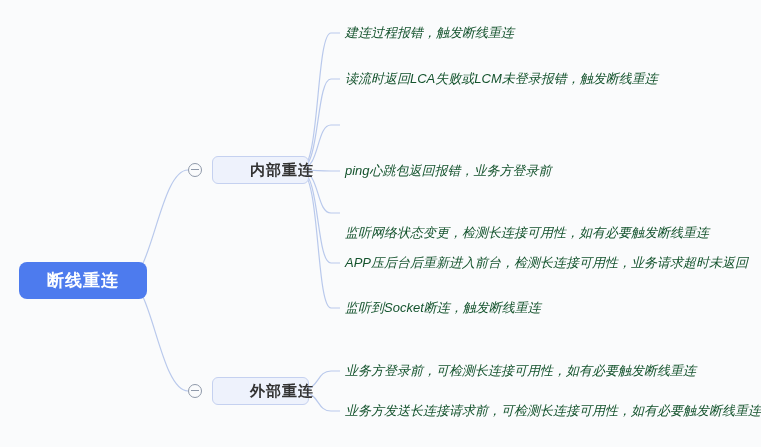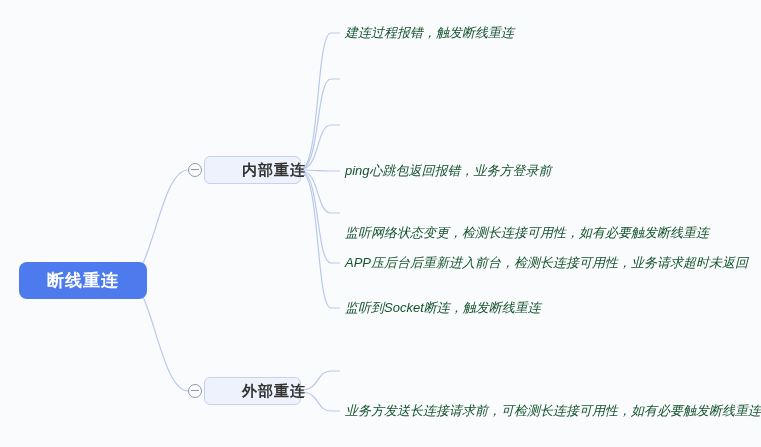--- a/index.html
+++ b/index.html
@@ -38,21 +38,21 @@
     left: 19px; top: 262px;
     width: 128px; height: 37px;
     background: #4d7bee;
     border-radius: 8px;
     color: #ffffff;
     font-size: 17px;
     font-weight: bold;
     letter-spacing: 1px;
   }
   .branch-node {
-    left: 204px;
+    left: 212px;
     width: 97px; height: 28px;
     background: #eef2fc;
     border: 1px solid #c5d1f0;
     border-radius: 6px;
     color: #333333;
     font-size: 15px;
     font-weight: bold;
     letter-spacing: 1px;
     padding-left: 43px;
   }
@@ -122,19 +122,21 @@
       <span class="minus-line"></span>
     </span>
   <div class="node branch-node branch-internal">内部重连</div>
 
   <span class="collapse-icon collapse-external">
       <span class="minus-line"></span>
     </span>
   <div class="node branch-node branch-external">外部重连</div>
 
   <div class="leaf leaf-1">建连过程报错，触发断线重连</div>
+  <div class="leaf leaf-2">读流时返回LCA失败或LCM未登录报错，触发断线重连</div>
   <div class="leaf leaf-4">ping心跳包返回报错，业务方登录前</div>
   <div class="leaf leaf-5">监听网络状态变更，检测长连接可用性，如有必要触发断线重连</div>
   <div class="leaf leaf-6">APP压后台后重新进入前台，检测长连接可用性，业务请求超时未返回</div>
   <div class="leaf leaf-7">监听到Socket断连，触发断线重连</div>
+  <div class="leaf leaf-8">业务方登录前，可检测长连接可用性，如有必要触发断线重连</div>
   <div class="leaf leaf-9">业务方发送长连接请求前，可检测长连接可用性，如有必要触发断线重连</div>
 
 </div>
 
 </body></html>

